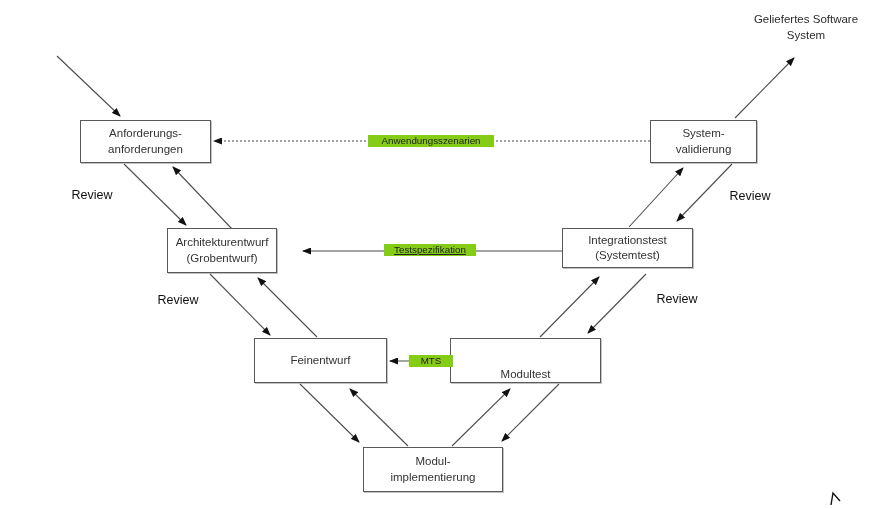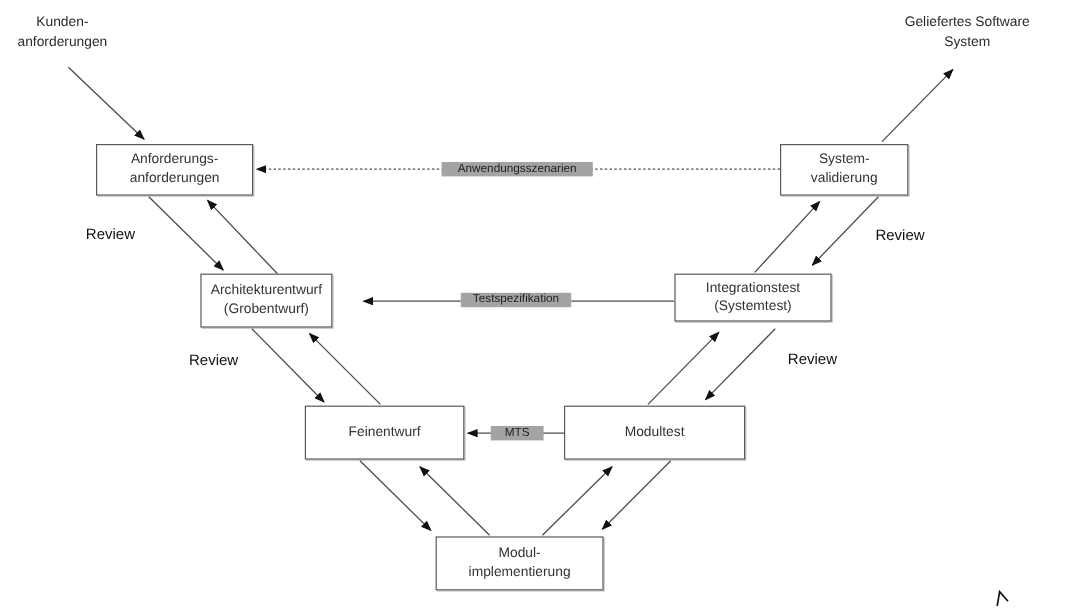--- a/index.html
+++ b/index.html
@@ -42,43 +42,43 @@
     color: #2b2b2b;
   }
   .review {
     position: absolute;
     font-size: 12.5px;
     color: #111111;
     text-align: center;
   }
   .conn-label {
     position: absolute;
-    background: #a3a3a3;
+    background: #84cc16;
     padding: 0 2px;
     font-size: 9.8px;
     color: #222222;
     text-align: center;
     line-height: 12px;
   }
   
   .n-anf     { left:  80px; top: 120px; width: 131px; height: 43px; }
   .n-sys     { left: 650px; top: 120px; width: 107px; height: 43px; }
   .n-arch    { left: 167px; top: 228px; width: 110px; height: 45px; }
   .n-integ   { left: 562px; top: 228px; width: 131px; height: 40px; }
   .n-fein    { left: 254px; top: 338px; width: 133px; height: 45px; }
-  .n-modt    { left: 470px; top: 338px; width: 151px; height: 45px; }
+  .n-modt    { left: 450px; top: 338px; width: 151px; height: 45px; align-items: flex-end; }
   .n-modi    { left: 363px; top: 447px; width: 140px; height: 45px; }
   .l-kunden  { left:   2px; top:  12px; width: 100px; }
   .l-gelief  { left: 740px; top:  12px; width: 132px; }
   .r-lt { left:  64px; top: 188px; width: 56px; }
   .r-lm { left: 150px; top: 293px; width: 56px; }
   .r-rt { left: 722px; top: 189px; width: 56px; }
   .r-rm { left: 649px; top: 292px; width: 56px; }
   .c-anw { left: 368px; top: 135px; width: 122px; }
-  .c-tst { left: 384px; top: 244px; width:  88px; }
+  .c-tst { left: 384px; top: 244px; width:  88px; text-decoration: underline; }
   .c-mts { left: 409px; top: 355px; width:  40px; }
 </style>
 </head>
 <body>
 
 <div class="stage">
 
   <svg class="wires" viewBox="0 0 892 509">
     <defs>
       <marker id="ah" markerWidth="9" markerHeight="7" refX="8" refY="3.5" orient="auto" markerUnits="userSpaceOnUse">
@@ -131,22 +131,20 @@
     <span class="lbl">Feinentwurf</span>
   </div>
   <div class="node n-modt">
     <span class="lbl">Modultest</span>
   </div>
   <div class="node n-modi">
     <span class="lbl">Modul-
 implementierung</span>
   </div>
 
-  <div class="freelabel l-kunden">Kunden-
-anforderungen</div>
   <div class="freelabel l-gelief">Geliefertes Software
 System</div>
 
   <div class="review r-lt">Review</div>
   <div class="review r-lm">Review</div>
   <div class="review r-rt">Review</div>
   <div class="review r-rm">Review</div>
 
   <div class="conn-label c-anw">Anwendungsszenarien</div>
   <div class="conn-label c-tst">Testspezifikation</div>

